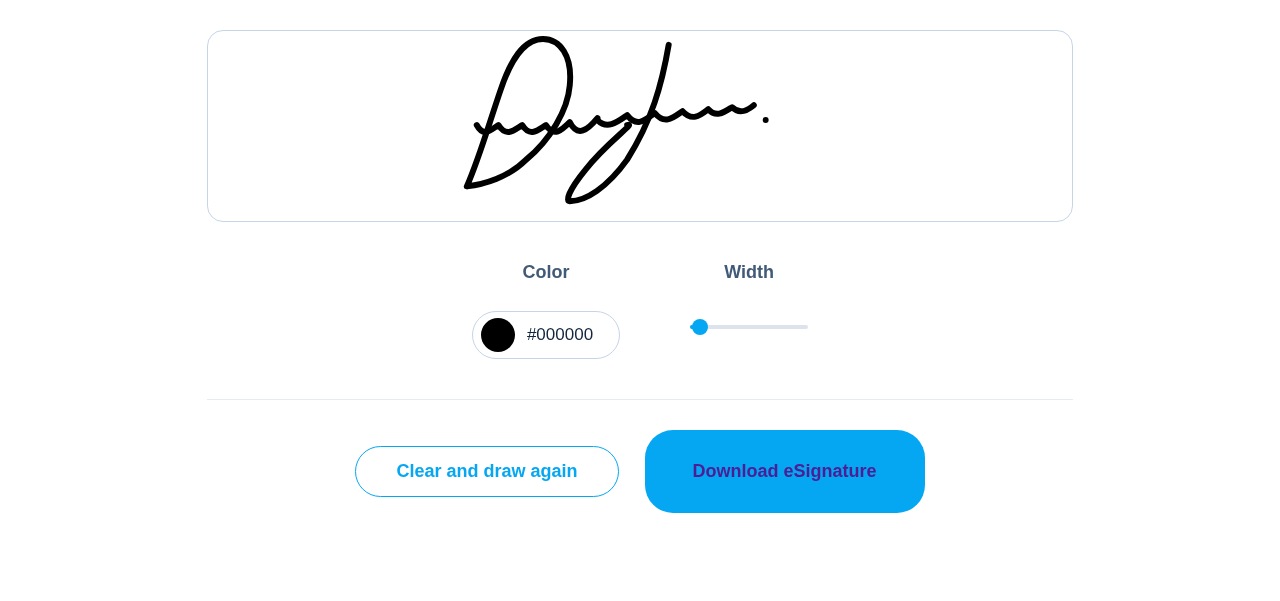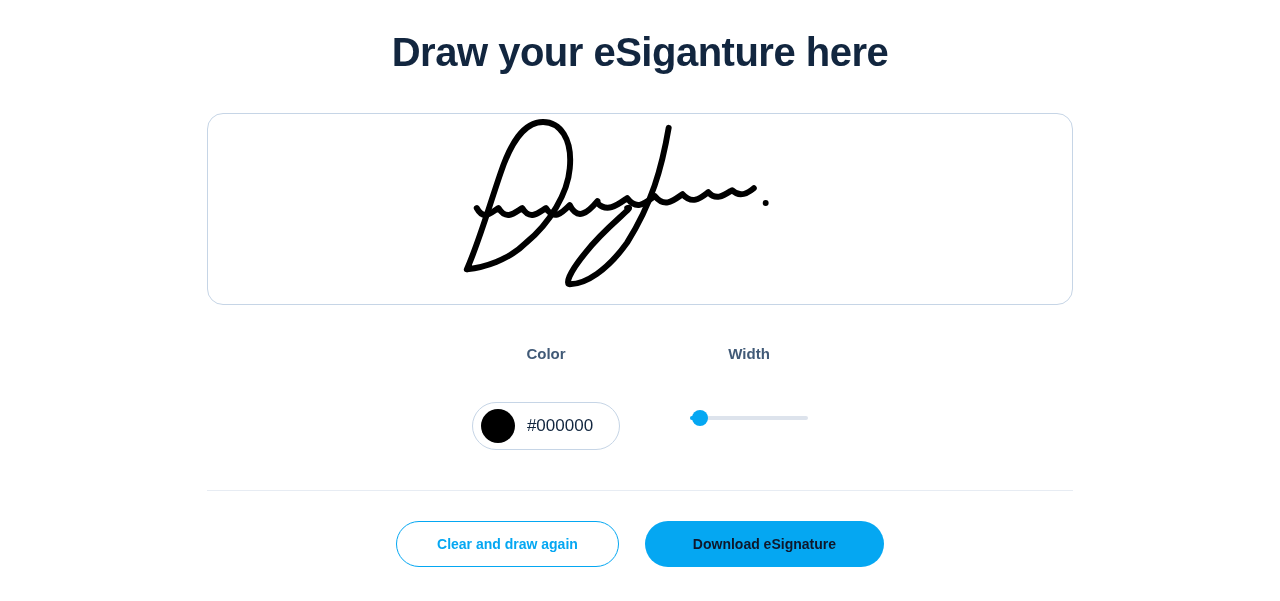--- a/index.html
+++ b/index.html
@@ -44,24 +44,24 @@
       align-items: flex-start;
       gap: 70px;
       padding-bottom: 40px;
     }
     .control-group {
       display: flex;
       flex-direction: column;
       align-items: center;
     }
     .control-label {
-      font-size: 15px;
+      font-size: 18px;
       font-weight: 600;
       color: #415a77;
-      margin-bottom: 40px;
+      margin-bottom: 28px;
     }
     .color-pill {
       display: flex;
       align-items: center;
       gap: 12px;
       border: 1px solid #c6d5e6;
       border-radius: 28px;
       padding: 6px 26px 6px 8px;
       background: #fff;
       cursor: pointer;
@@ -119,42 +119,41 @@
       background: #e7ecf3;
       margin-bottom: 30px;
     }
     .buttons-row {
       display: flex;
       gap: 26px;
       align-items: center;
     }
     .btn {
       border-radius: 28px;
-      font-size: 14px;
+      font-size: 18px;
       font-weight: 600;
       padding: 14px 40px;
       cursor: pointer;
       border: none;
     }
     .btn-outline {
       background: #ffffff;
       border: 1px solid #05a7f2;
       color: #05a7f2;
     }
     .btn-primary {
       background: #05a7f2;
-      color: #0f172a;
-      padding: 15px 48px;
+      color: #4c1d95;
+      padding: 31px 48px;
     }
   </style>
 </head>
 <body>
 
 <div class="container">
-  <h1 class="title">Draw your eSiganture here</h1>
 
   <div class="signature-box">
     <svg class="signature-svg" viewBox="0 0 866 192">
       <path d="M 258 157 C 270 130 280 95 292 60 C 302 30 315 8 335 8 C 352 8 365 25 362 55 C 360 80 342 110 318 130 C 300 148 275 155 258 157" stroke="#000000" stroke-width="6" fill="none" stroke-linecap="round" stroke-linejoin="round"></path>
       <path d="M 268 95 C 275 108 282 100 290 95 C 298 108 306 100 314 95 C 322 108 330 100 338 95 C 346 108 354 100 362 92 C 370 108 380 100 390 88" stroke="#000000" stroke-width="6" fill="none" stroke-linecap="round" stroke-linejoin="round"></path>
       <path d="M 462 14 C 455 55 445 90 420 130 C 400 158 378 172 362 172 C 358 172 360 162 378 140 C 400 112 430 92 420 95" stroke="#000000" stroke-width="6" fill="none" stroke-linecap="round" stroke-linejoin="round"></path>
       <path d="M 390 90 C 400 100 410 92 420 85 C 430 98 438 90 448 83 C 458 95 466 88 476 81 C 486 92 494 85 502 79 C 510 88 518 82 526 77 C 534 85 542 80 548 75" stroke="#000000" stroke-width="6" fill="none" stroke-linecap="round" stroke-linejoin="round"></path>
       <circle cx="560" cy="90" r="3" fill="#000000"></circle>
     </svg>
   </div>

